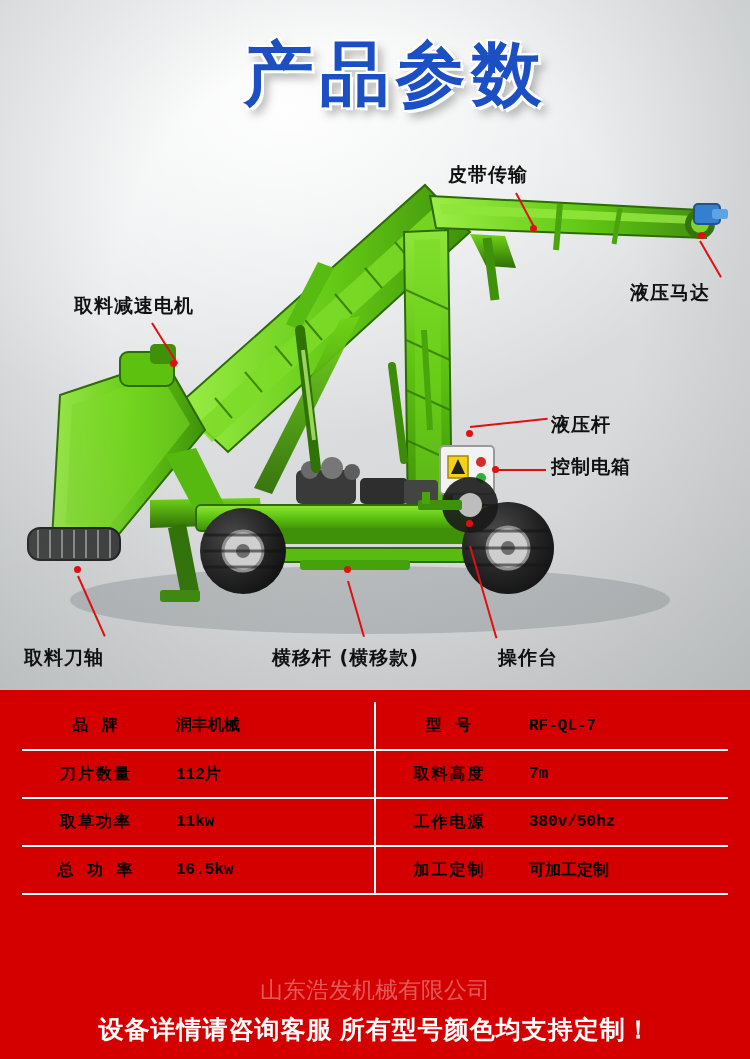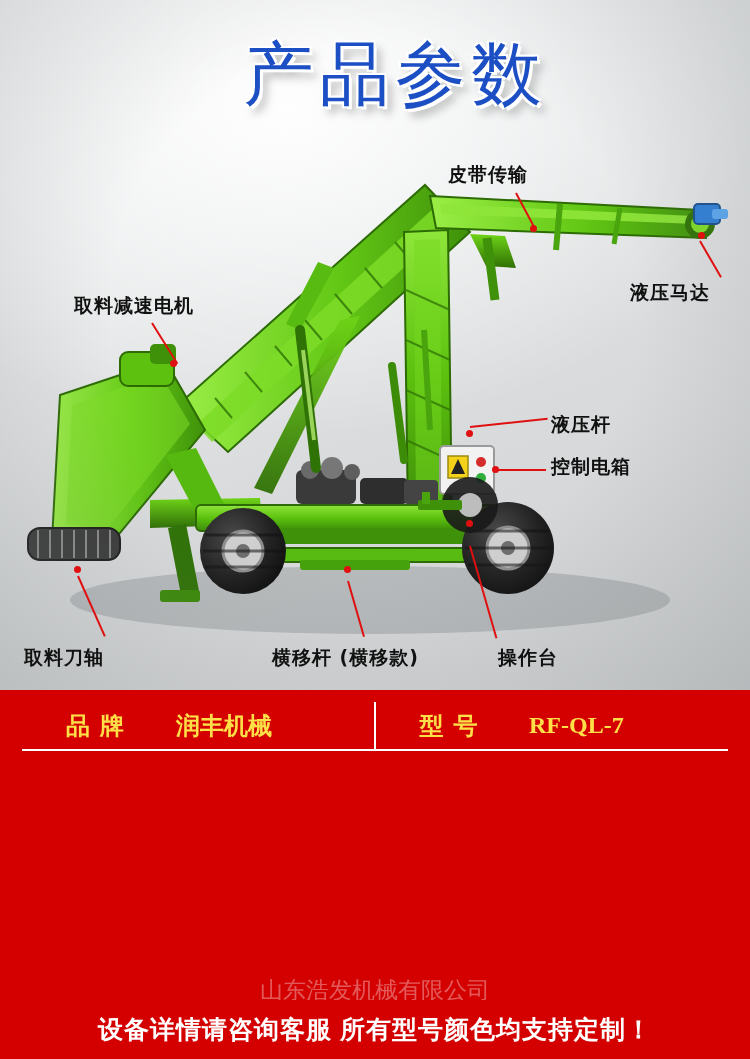--- a/index.html
+++ b/index.html
@@ -35,21 +35,21 @@
     pointer-events:none;
   }
 
   
   .title {
     position: absolute;
     left: 0; top: 28px;
     width: 750px;
     text-align: center;
     font-size: 70px;
-    font-weight: normal;
+    font-weight: bold;
     letter-spacing: 6px;
     color: #1d4fc4;
     text-shadow:
       3px 3px 0 #ffffff,
       -2px -2px 0 #ffffff,
       2px -2px 0 #ffffff,
       -2px 2px 0 #ffffff,
       6px 7px 10px rgba(0,0,0,0.35);
     font-family: "DejaVu Sans", "Liberation Sans", sans-serif;
     padding-left: 41px;
@@ -89,24 +89,24 @@
     background: #d40000;
     padding: 12px 22px 0 22px;
   }
   table.spec {
     width: 706px;
     border-collapse: collapse;
     table-layout: fixed;
   }
   table.spec td {
     height: 48px;
-    color: #fde047;
-    font-size: 24px;
+    color: #000000;
+    font-size: 16px;
     font-weight: bold;
-    font-family: Liberation Serif, serif;
+    font-family: Liberation Mono, monospace;
     border-bottom: 2px solid #ffffff;
     padding: 0 6px;
     vertical-align: middle;
   }
   td.k { width: 148px; text-align: center; letter-spacing: 2px; }
   td.v { width: 205px; text-align: left; padding-left: 14px; }
   td.k.right { border-left: 2px solid #ffffff; }
   table.spec tr:last-child td { border-bottom: 2px solid #ffffff; }
 
   
@@ -116,21 +116,21 @@
     width: 750px;
     height: 59px;
     background: #d40000;
     color: #ffffff;
     font-size: 25px;
     font-weight: bold;
     letter-spacing: 1px;
     display: flex;
     align-items: center;
     justify-content: center;
-    font-family: Liberation Sans, sans-serif;
+    font-family: Liberation Serif, serif;
   }
   .watermark {
     position: absolute;
     left: 0; top: 975px;
     width: 750px;
     text-align: center;
     color: rgba(255,255,255,0.35);
     font-size: 23px;
     font-family: Liberation Sans, sans-serif;
     pointer-events: none;
@@ -335,20 +335,38 @@
 
 <div class="spec-wrap">
   <table class="spec">
     <tbody>
       <tr>
         <td class="k">品    牌</td>
         <td class="v">润丰机械</td>
         <td class="k right">型    号</td>
         <td class="v">RF-QL-7</td>
       </tr>
+      <tr>
+        <td class="k">刀片数量</td>
+        <td class="v">112片</td>
+        <td class="k right">取料高度</td>
+        <td class="v">7m</td>
+      </tr>
+      <tr>
+        <td class="k">取草功率</td>
+        <td class="v">11kw</td>
+        <td class="k right">工作电源</td>
+        <td class="v">380v/50hz</td>
+      </tr>
+      <tr>
+        <td class="k">总 功 率</td>
+        <td class="v">16.5kw</td>
+        <td class="k right">加工定制</td>
+        <td class="v">可加工定制</td>
+      </tr>
     </tbody>
   </table>
 </div>
 
 <div class="watermark">山东浩发机械有限公司</div>
 <div class="wm2">.cn</div>
 
 <div class="footer">设备详情请咨询客服 所有型号颜色均支持定制！</div>
 
 </body></html>

